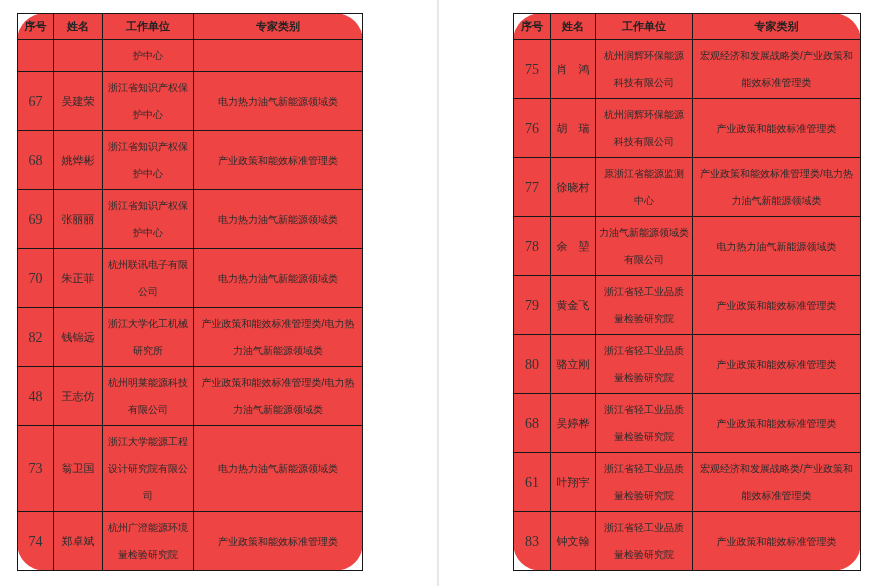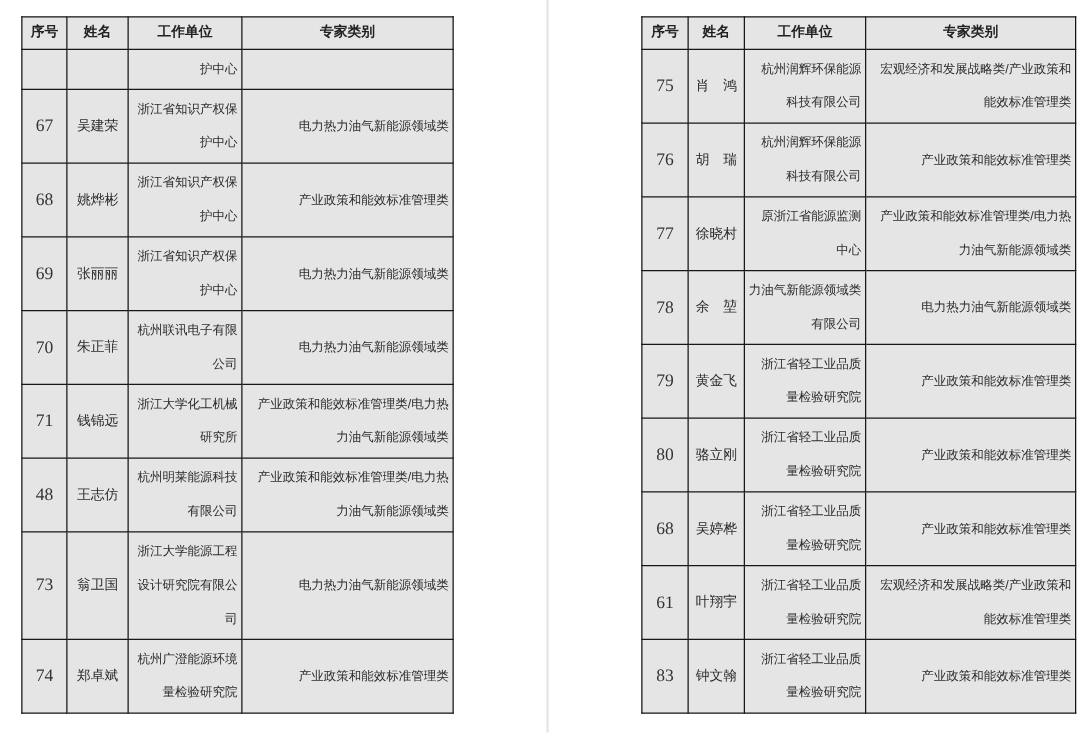--- a/index.html
+++ b/index.html
@@ -26,21 +26,22 @@
   .page {
     position: absolute;
     top: 13px;
   }
   .page-left  { left: 17px;  width: 345px; }
   .page-right { left: 513px; width: 347px; }
   table.expert-table {
     border-collapse: collapse;
     table-layout: fixed;
     width: 100%;
-    background: #e5e5e5;
+    background: #ef4444;
+    border-radius: 28px;
   }
   .expert-table th, .expert-table td {
     border: 1px solid #171717;
     text-align: center;
     vertical-align: middle;
     padding: 2px 3px;
     overflow: hidden;
   }
   .expert-table th {
     font-size: 11px;
@@ -56,21 +57,20 @@
   td.cell-no {
     font-family: "Liberation Serif", "DejaVu Serif", serif;
     font-size: 14px;
     color: #333333;
   }
   td.cell-name {
     font-size: 11px;
   }
   td.cell-unit, td.cell-cat {
     white-space: pre-line;
-    text-align: right;
   }
   
   .page-left  col.c-no   { width: 36px; }
   .page-left  col.c-name { width: 49px; }
   .page-left  col.c-unit { width: 91px; }
   .page-left  col.c-cat  { width: 169px; }
   
   .page-right col.c-no   { width: 37px; }
   .page-right col.c-name { width: 45px; }
   .page-right col.c-unit { width: 97px; }
@@ -131,21 +131,21 @@
 
   <tr>
     <td class="cell-no">70</td>
     <td class="cell-name">朱正菲</td>
     <td class="cell-unit">杭州联讯电子有限
 公司</td>
     <td class="cell-cat">电力热力油气新能源领域类</td>
   </tr>
 
   <tr>
-    <td class="cell-no">71</td>
+    <td class="cell-no">82</td>
     <td class="cell-name">钱锦远</td>
     <td class="cell-unit">浙江大学化工机械
 研究所</td>
     <td class="cell-cat">产业政策和能效标准管理类/电力热
 力油气新能源领域类</td>
   </tr>
 
   <tr>
     <td class="cell-no">48</td>
     <td class="cell-name">王志仿</td>

